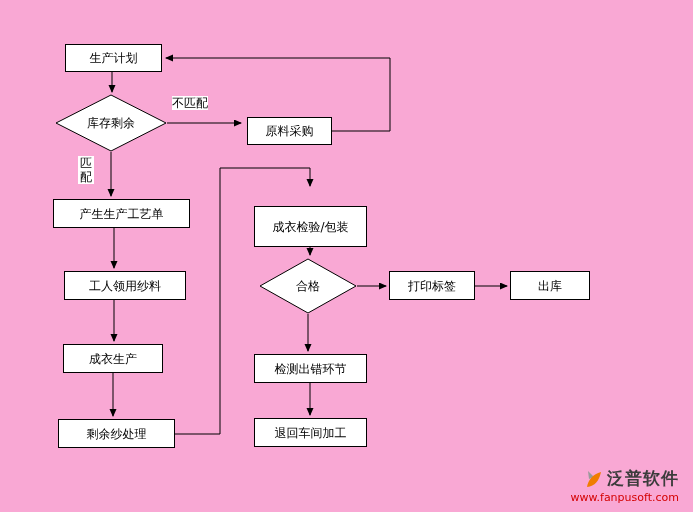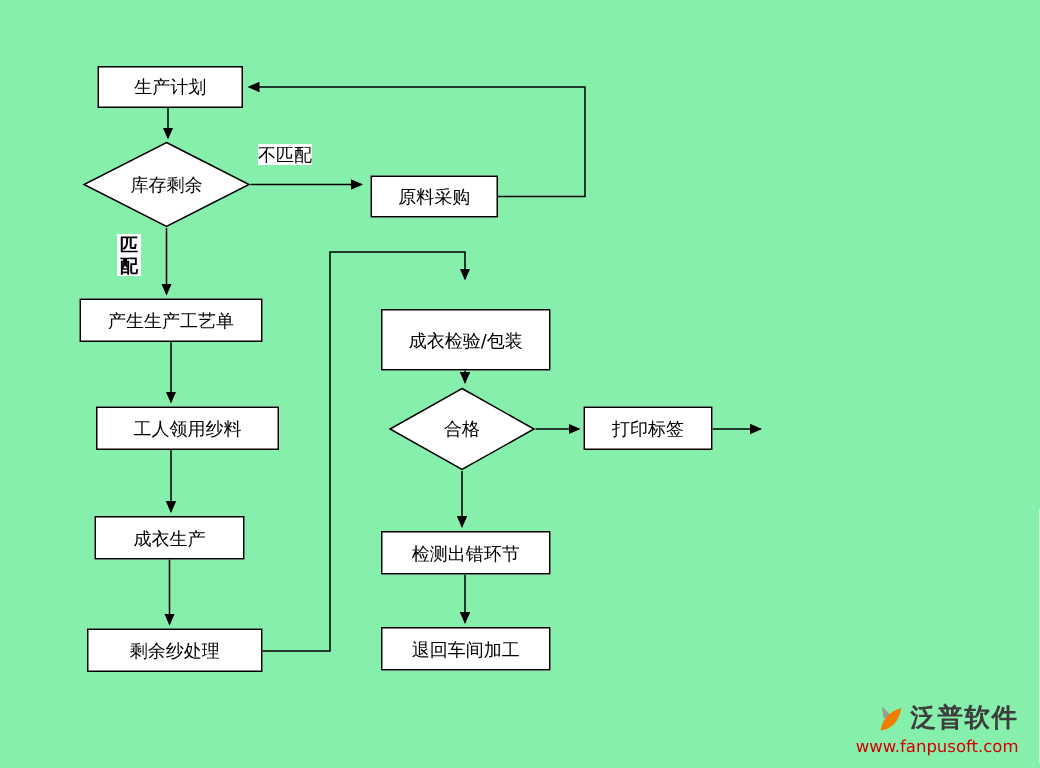--- a/index.html
+++ b/index.html
@@ -3,21 +3,21 @@
 <meta charset="utf-8">
 <style>
   * { margin: 0; padding: 0; box-sizing: border-box; }
   html, body { background: #ffffff; }
   body { font-family: "DejaVu Sans", sans-serif; }
 
   .canvas {
     position: relative;
     width: 693px;
     height: 512px;
-    background: #86efac;
+    background: #f9a8d4;
     overflow: hidden;
   }
 
   .svg-layer {
     position: absolute;
     left: 0; top: 0;
     width: 693px; height: 512px;
     pointer-events: none;
   }
   .edge { fill: none; stroke: #000000; stroke-width: 1; }
@@ -52,21 +52,20 @@
     position: absolute;
     font-size: 12px;
     color: #000000;
     background: #ffffff;
     line-height: 14px;
   }
   .match-label {
     width: 16px;
     word-break: break-all;
     text-align: center;
-    font-weight: bold;
   }
 
   .branding {
     position: absolute;
     right: 14px;
     bottom: 8px;
     text-align: right;
     margin-top: 33px;
   }
   .brand-row {
@@ -110,32 +109,33 @@
     <polyline class="edge" points="357,286 386,286" marker-end="url(#arrowhead)"></polyline>
     <polyline class="edge" points="475,286 507,286" marker-end="url(#arrowhead)"></polyline>
     <polyline class="edge" points="308,314 308,351" marker-end="url(#arrowhead)"></polyline>
     <polyline class="edge" points="310,383 310,415" marker-end="url(#arrowhead)"></polyline>
   </svg>
 
   <div class="node" style="left:65px;top:44px;width:97px;height:28px">生产计划</div>
 
   <div class="node" style="left:247px;top:117px;width:85px;height:28px">原料采购</div>
 
-  <div class="node" style="left:53px;top:199px;width:122px;height:29px">产生生产工艺单</div>
+  <div class="node" style="left:53px;top:199px;width:137px;height:29px">产生生产工艺单</div>
 
   <div class="node" style="left:64px;top:271px;width:122px;height:29px">工人领用纱料</div>
 
   <div class="node" style="left:63px;top:344px;width:100px;height:29px">成衣生产</div>
 
   <div class="node" style="left:58px;top:419px;width:117px;height:29px">剩余纱处理</div>
 
   <div class="node" style="left:254px;top:206px;width:113px;height:41px">成衣检验/包装</div>
 
   <div class="node" style="left:389px;top:271px;width:86px;height:29px">打印标签</div>
 
+  <div class="node" style="left:510px;top:271px;width:80px;height:29px">出库</div>
 
   <div class="node" style="left:254px;top:354px;width:113px;height:29px">检测出错环节</div>
 
   <div class="node" style="left:254px;top:418px;width:113px;height:29px">退回车间加工</div>
 
   <div class="diamond" style="left:259px;top:258px;width:98px;height:56px">
     <svg width="98" height="56" viewBox="0 0 98 56">
       <polygon points="49,1 97,28 49,55 1,28" fill="#ffffff" stroke="#000000" stroke-width="1"></polygon>
     </svg>
     <span class="dlabel">合格</span>

